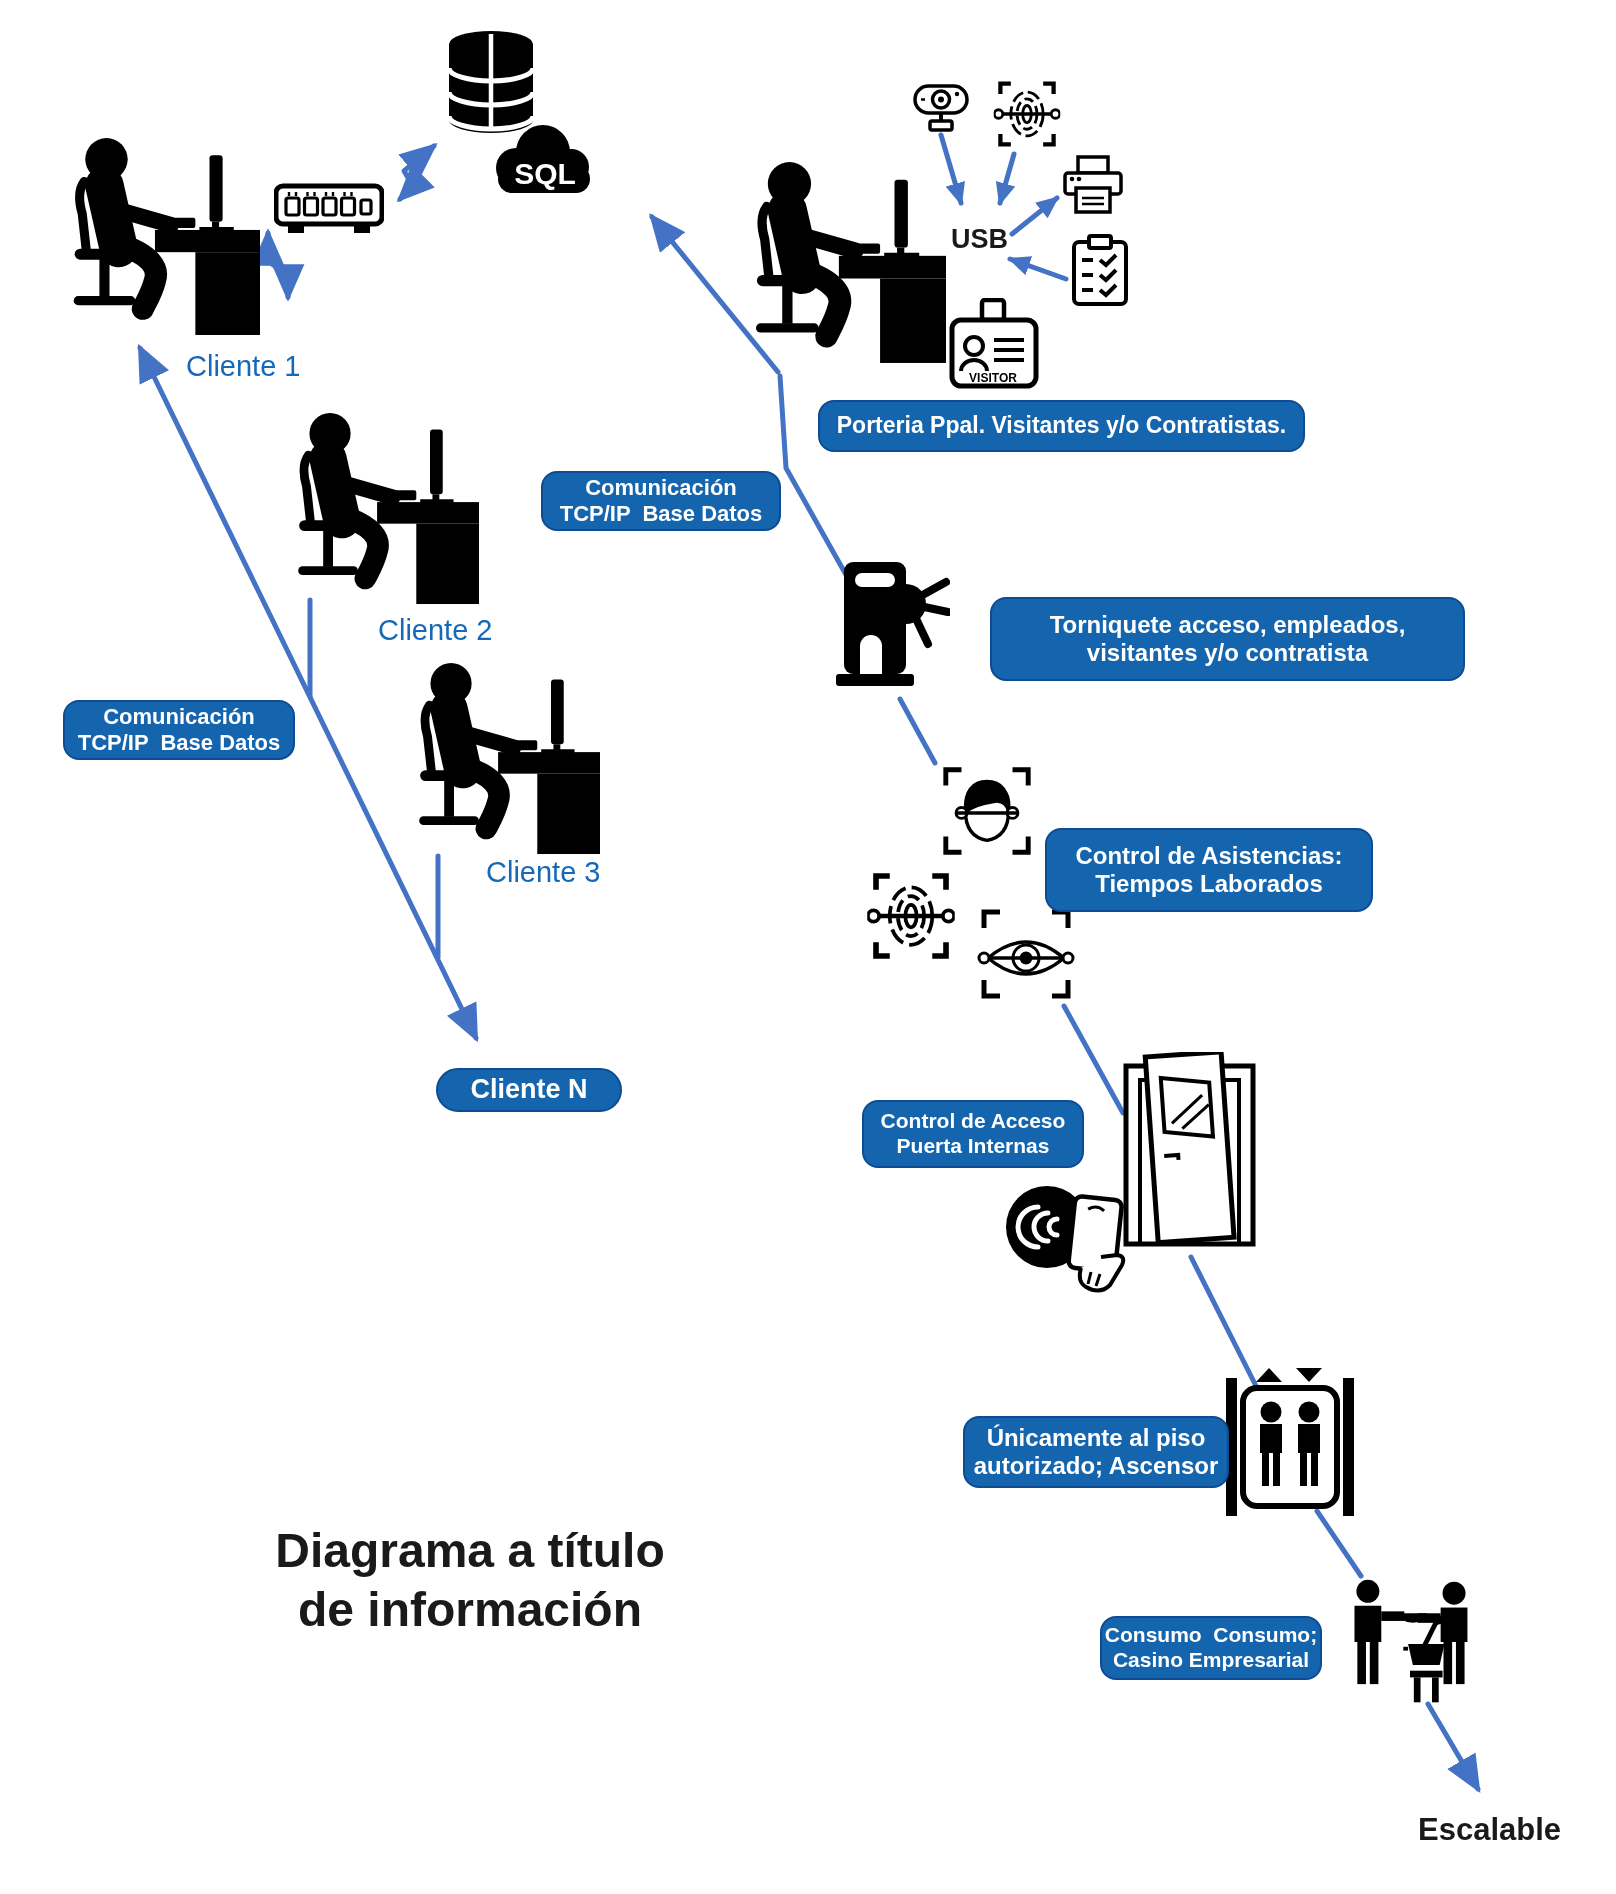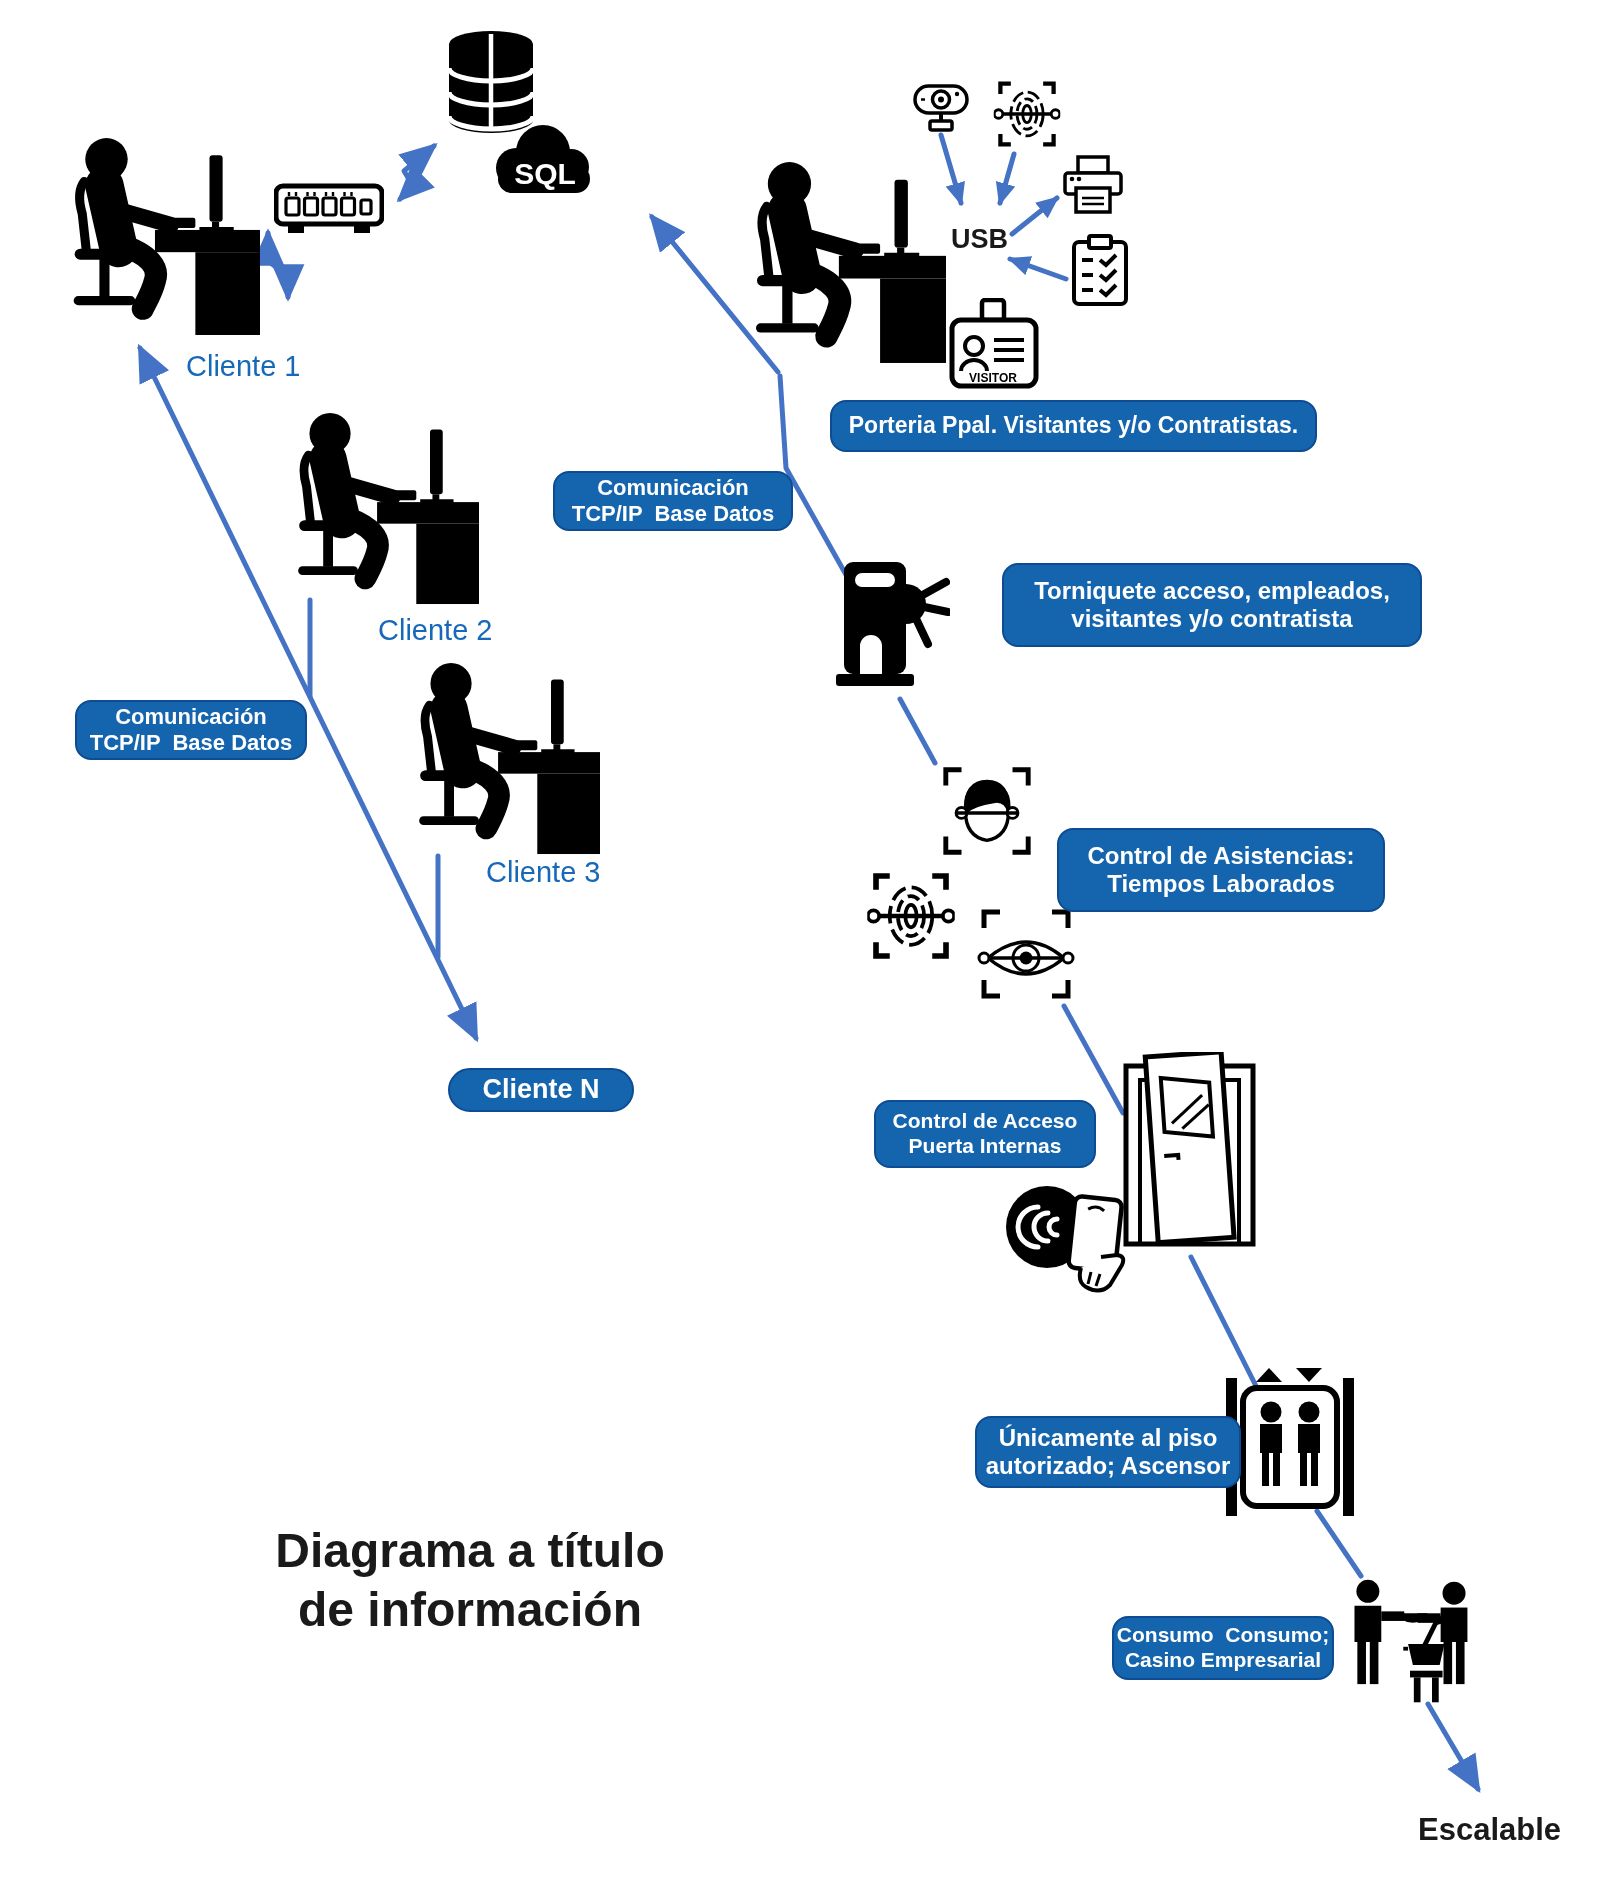--- a/index.html
+++ b/index.html
@@ -5,21 +5,21 @@
   html,body{margin:0;padding:0;background:#fff;font-family:"Liberation Sans",sans-serif;}
   #canvas{position:relative;width:1616px;height:1894px;background:#fff;overflow:hidden;}
   .abs{position:absolute;}
   .pill{
     position:absolute;
     background:var(--pill,#1565AE);
     border:2px solid var(--pill-border,#0D4B92);
     color:#fff;font-weight:bold;text-align:center;
     border-radius:16px;
     display:flex;flex-direction:column;align-items:center;justify-content:center;
-    line-height:1.18;box-sizing:border-box;padding:2px 8px;margin-left:12px;
+    line-height:1.18;box-sizing:border-box;padding:2px 8px;
   }
   .pill .ln{white-space:pre;display:block;}
   .client-label{position:absolute;color:var(--client,#1668B8);font-weight:normal;font-size:29px;white-space:nowrap;}
   .conn{stroke:var(--arrow,#4472C4);stroke-width:5;fill:none;stroke-linecap:round;stroke-linejoin:round;}
   .ah{fill:var(--arrow,#4472C4);}
   .title{
     position:absolute;left:205px;top:1522px;width:530px;
     color:#1a1a1a;font-weight:bold;font-size:48px;line-height:1.22;text-align:center;
   }
   .blackcap{position:absolute;color:#1a1a1a;font-weight:bold;}
@@ -224,21 +224,21 @@
     <path d="M24 114 v-28 a11 11 0 0 1 22 0 v28 z" fill="#fff"></path>
     <rect x="0" y="114" width="78" height="12" rx="3" fill="#000"></rect>
     <path d="M70 24 a20 20 0 0 1 0 40 Z" fill="#000"></path>
     <g stroke="#000" stroke-width="8" stroke-linecap="round">
       <line x1="74" y1="42" x2="110" y2="22"></line>
       <line x1="74" y1="44" x2="112" y2="52"></line>
       <line x1="74" y1="46" x2="92" y2="84"></line>
     </g>
   </svg>
 
-  <div class="pill" style="left:990px;top:563px;width:420px;height:84px;font-size:24px">
+  <div class="pill" style="left:990px;top:597px;width:475px;height:84px;font-size:24px">
     <span class="ln">Torniquete acceso, empleados,</span>
     <span class="ln">visitantes y/o contratista</span>
   </div>
 
   <svg class="abs" style="left:936px;top:760px" width="102" height="102" viewBox="0 0 104 104">
     <path d="M10 26 V10 H26 M78 10 H94 V26 M94 78 V94 H78 M26 94 H10 V78" fill="none" stroke="#000" stroke-width="5"></path>
     <path d="M30 52 q0-30 22-30 q22 0 22 30 q0 26-22 30 q-22-4-22-30 z" fill="#fff" stroke="#000" stroke-width="3.5"></path>
     <path d="M29 48 q-2-24 23-26 q14-1 18 8 q6 4 6 18 l-3 6 q-3-12-14-10 q-20 3-27 10 z" fill="#000"></path>
     <circle cx="26" cy="54" r="5.5" fill="#fff" stroke="#000" stroke-width="3"></circle>
     <circle cx="78" cy="54" r="5.5" fill="#fff" stroke="#000" stroke-width="3"></circle>

